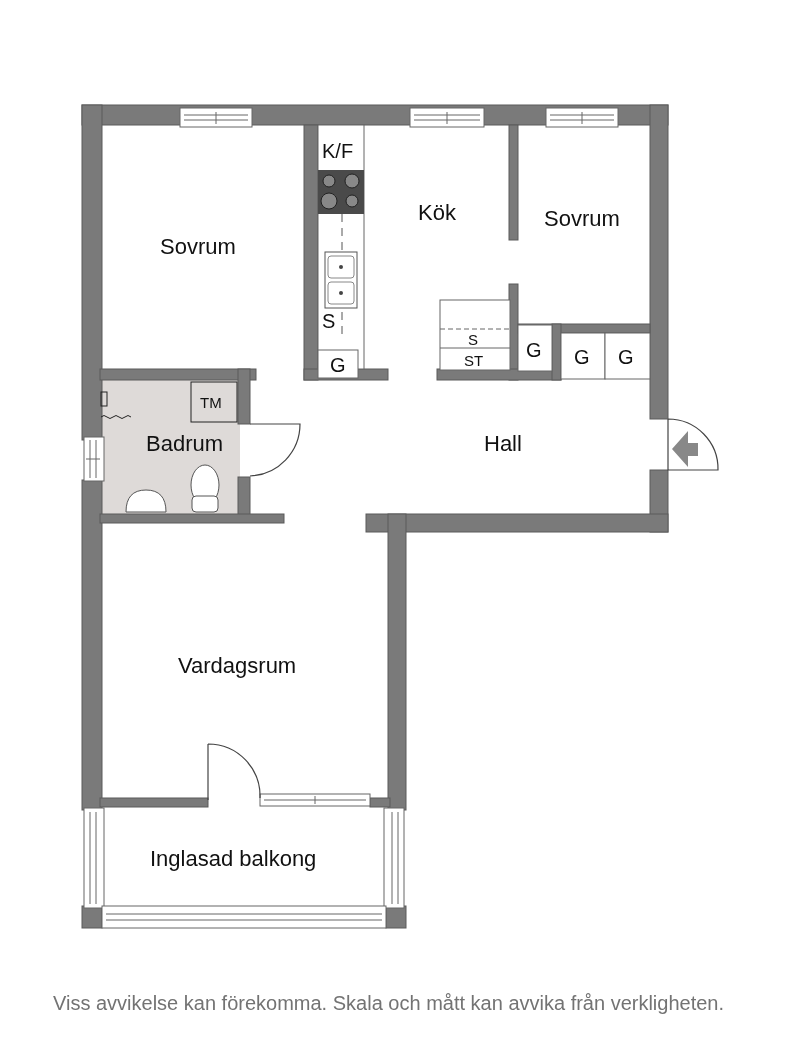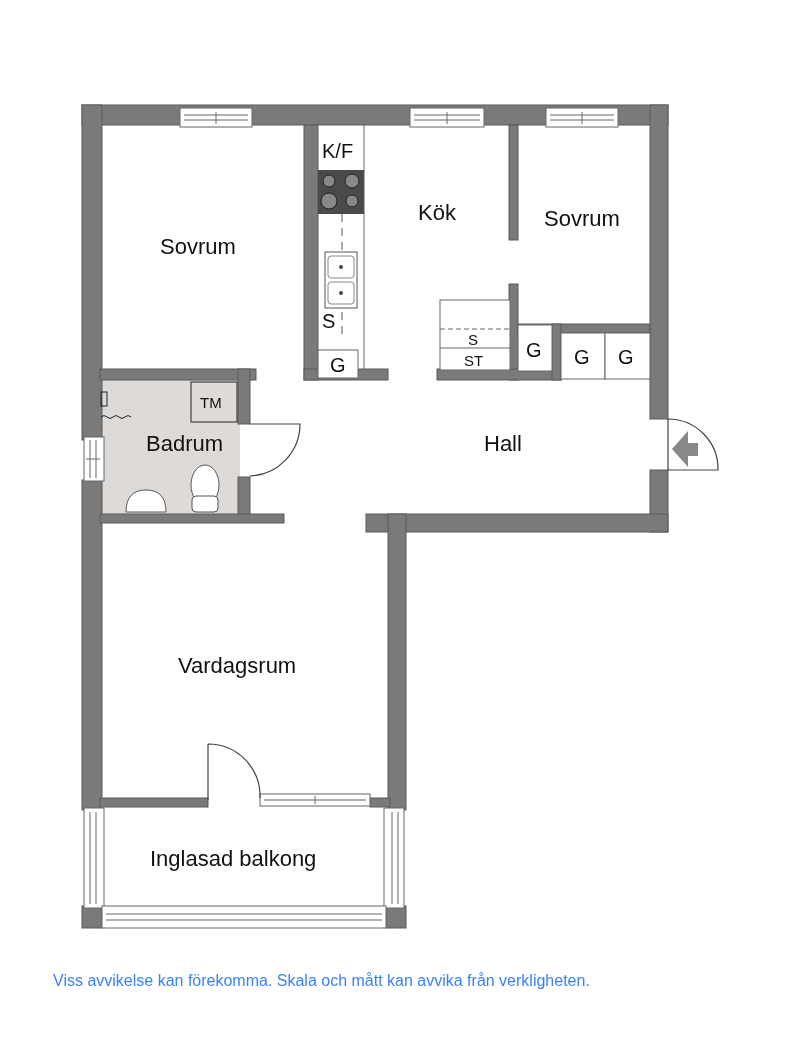--- a/index.html
+++ b/index.html
@@ -1,21 +1,21 @@
 <!DOCTYPE html>
 <html><head>
   <meta charset="utf-8">
   <style>
     html, body { margin: 0; padding: 0; background: #ffffff; }
     body { width: 800px; height: 1064px; position: relative; overflow: hidden; font-family: "Liberation Sans", sans-serif; }
     #plan { position: absolute; left: 0; top: 0; width: 800px; height: 1064px; }
     .room-label { font-family: "Liberation Sans", sans-serif; font-size: 22px; fill: #111; }
     .small-label { font-family: "Liberation Sans", sans-serif; font-size: 20px; fill: #111; }
     .tiny-label { font-family: "Liberation Sans", sans-serif; font-size: 15px; fill: #111; }
-    .footer-note { position: absolute; left: 53px; top: 972px; font-size: 16px; color: #3b82f6; font-family: "Liberation Sans", sans-serif; white-space: nowrap; }
+    .footer-note { position: absolute; left: 53px; top: 992px; font-size: 20px; color: #737373; font-family: "Liberation Sans", sans-serif; white-space: nowrap; }
   </style>
 </head>
 <body>
 
 <svg id="plan" viewBox="0 0 800 1064" xmlns="http://www.w3.org/2000/svg">
 
   <rect x="100" y="378" width="140" height="136" fill="#dedad8"></rect>
 
   <g fill="#7a7a7a" stroke="#5a5a5a" stroke-width="1">
 

